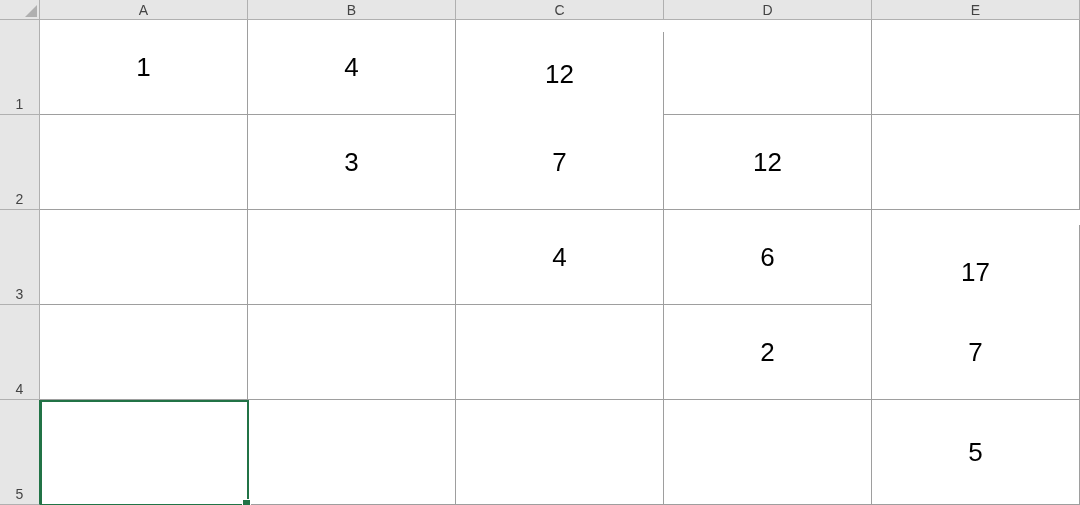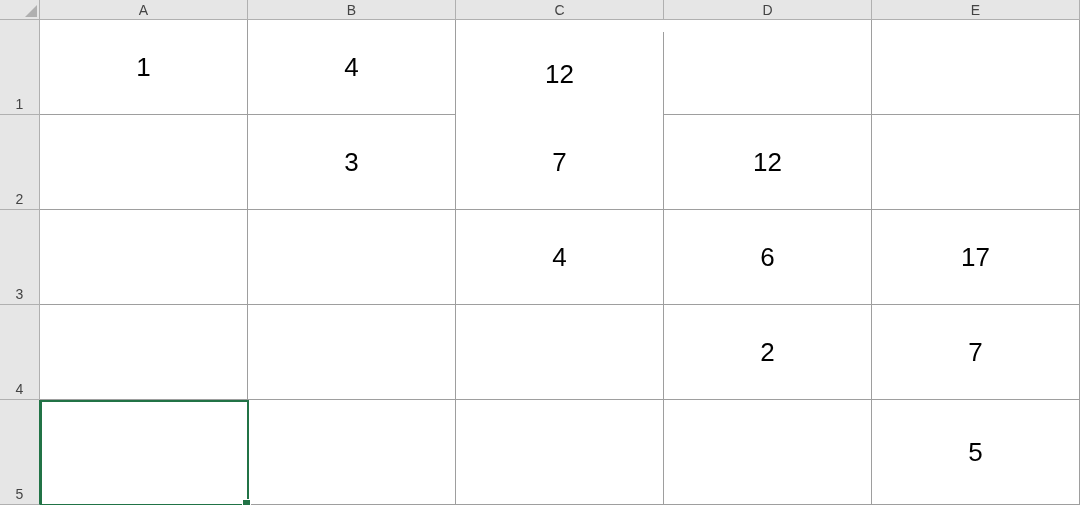--- a/index.html
+++ b/index.html
@@ -189,21 +189,21 @@
     </div>
   <div class="cell" style="left:248px;top:210px;width:208px;height:95px">
       <span></span>
     </div>
   <div class="cell" style="left:456px;top:210px;width:208px;height:95px">
       <span>4</span>
     </div>
   <div class="cell" style="left:664px;top:210px;width:208px;height:95px">
       <span>6</span>
     </div>
-  <div class="cell" style="left:872px;top:210px;width:208px;height:95px">
+  <div class="cell" style="left:872px;top:225px;width:208px;height:95px">
       <span>17</span>
     </div>
 
   <div class="cell" style="left:40px;top:305px;width:208px;height:95px">
       <span></span>
     </div>
   <div class="cell" style="left:248px;top:305px;width:208px;height:95px">
       <span></span>
     </div>
   <div class="cell" style="left:456px;top:305px;width:208px;height:95px">

